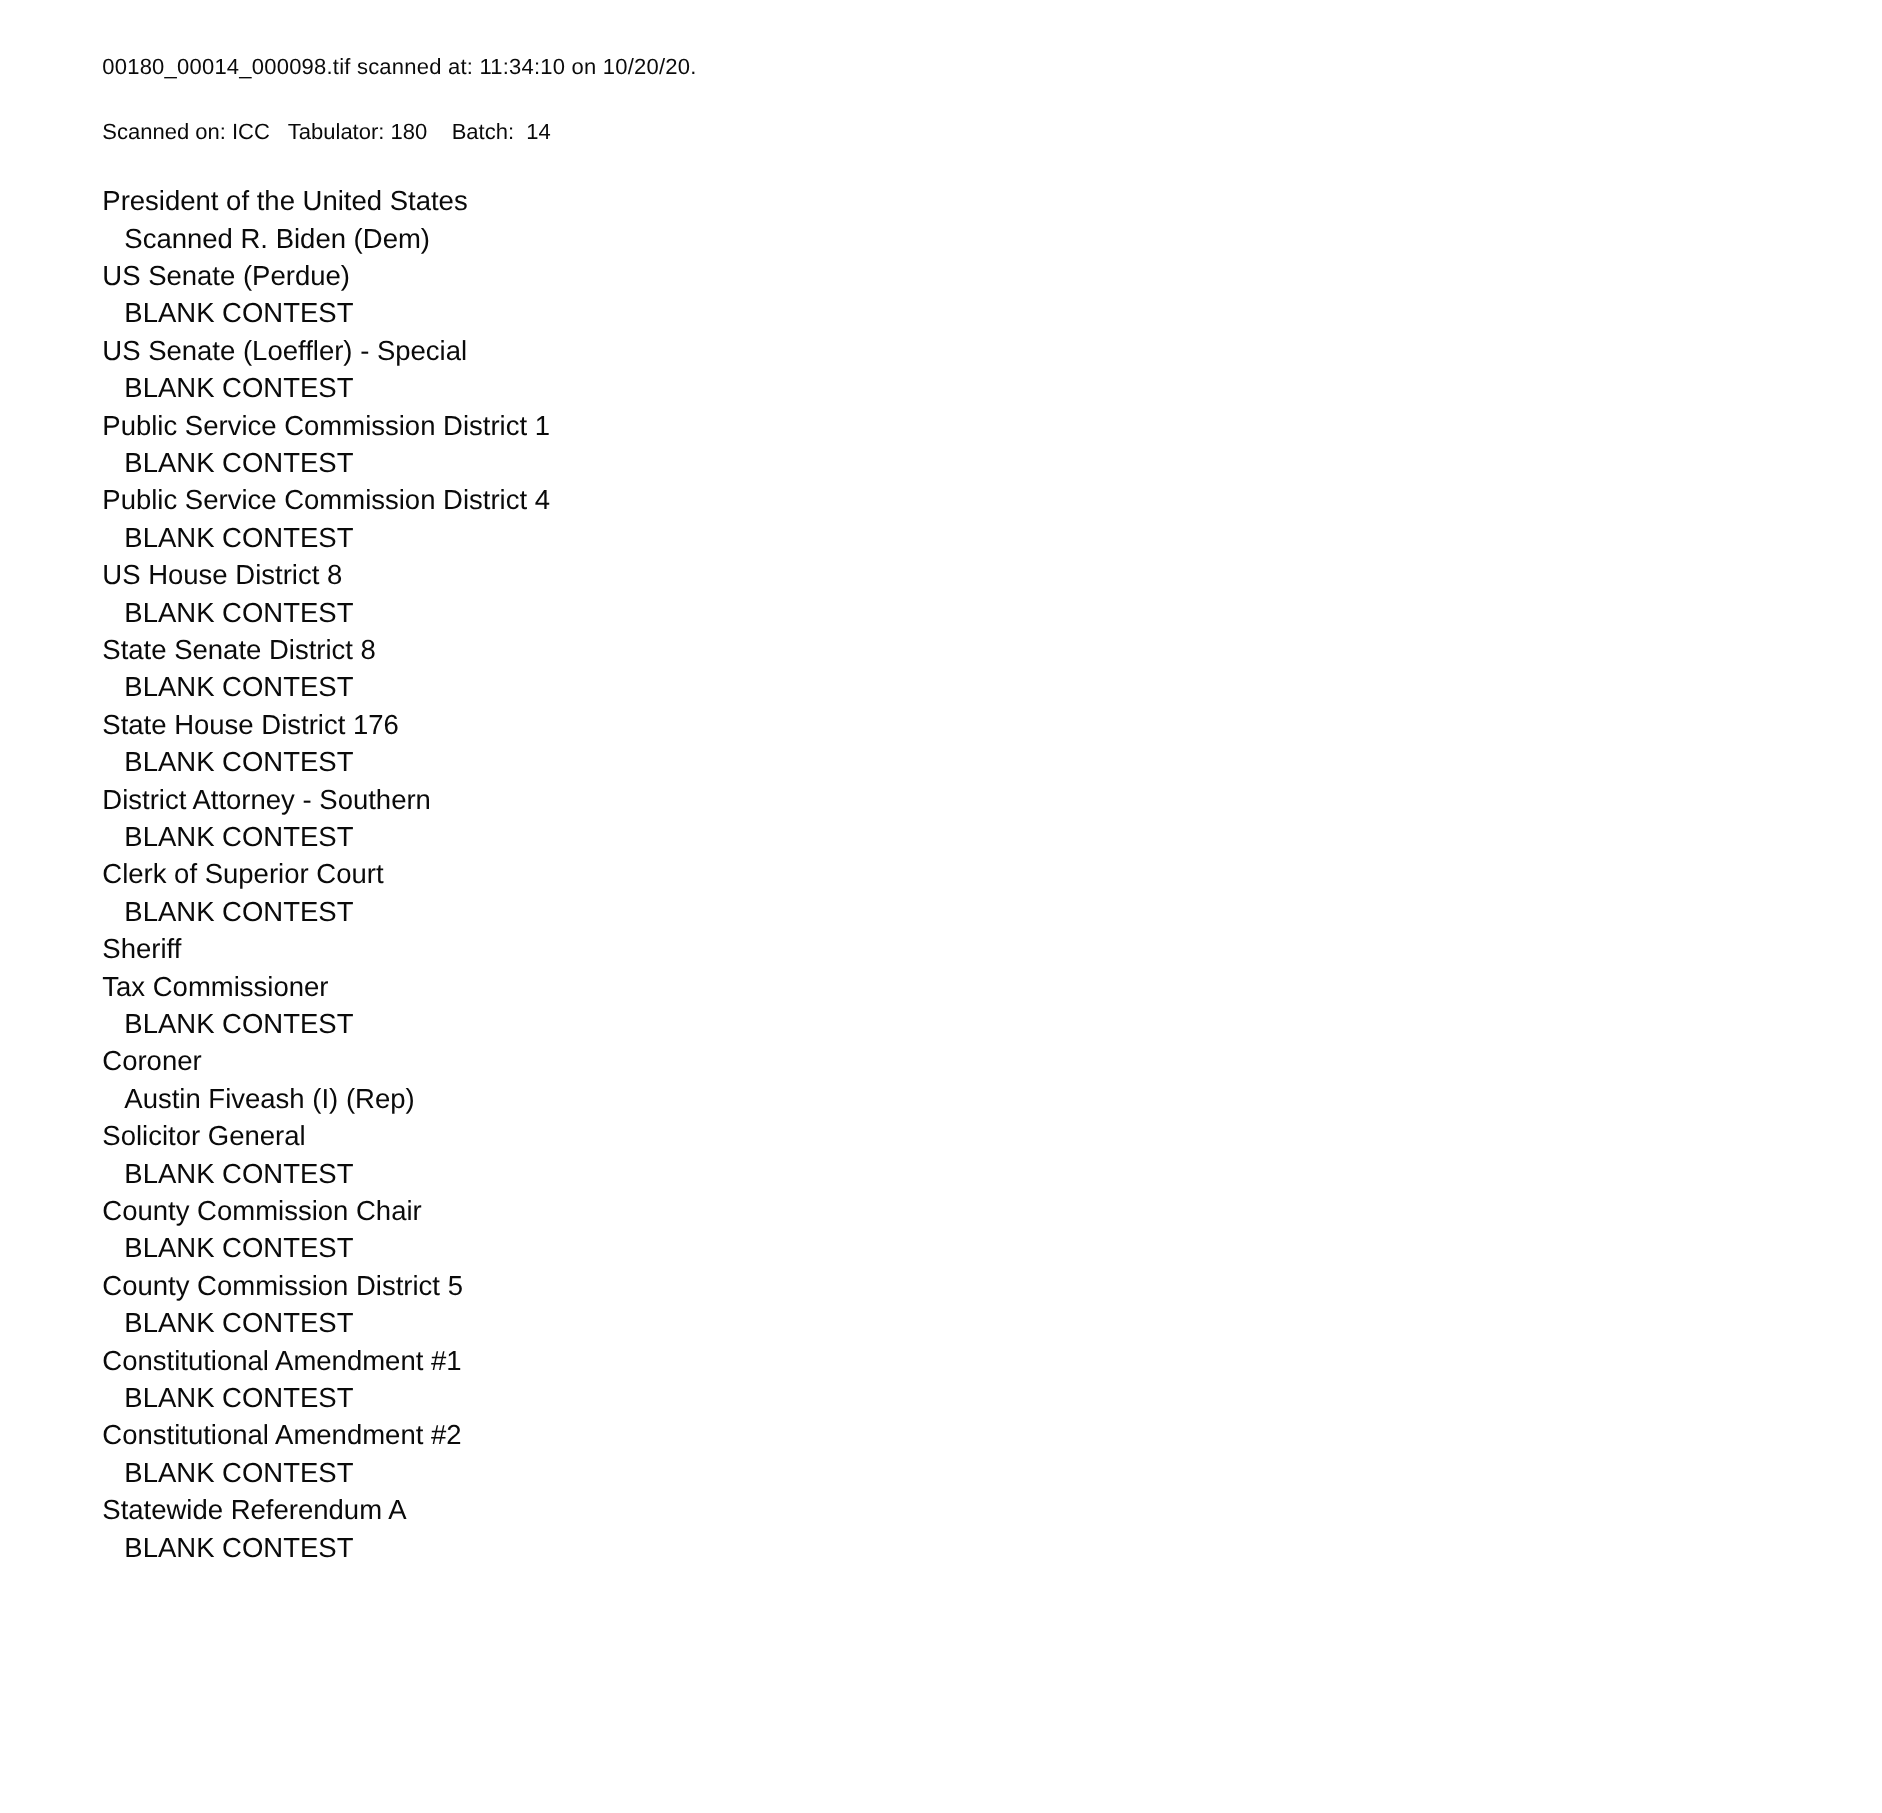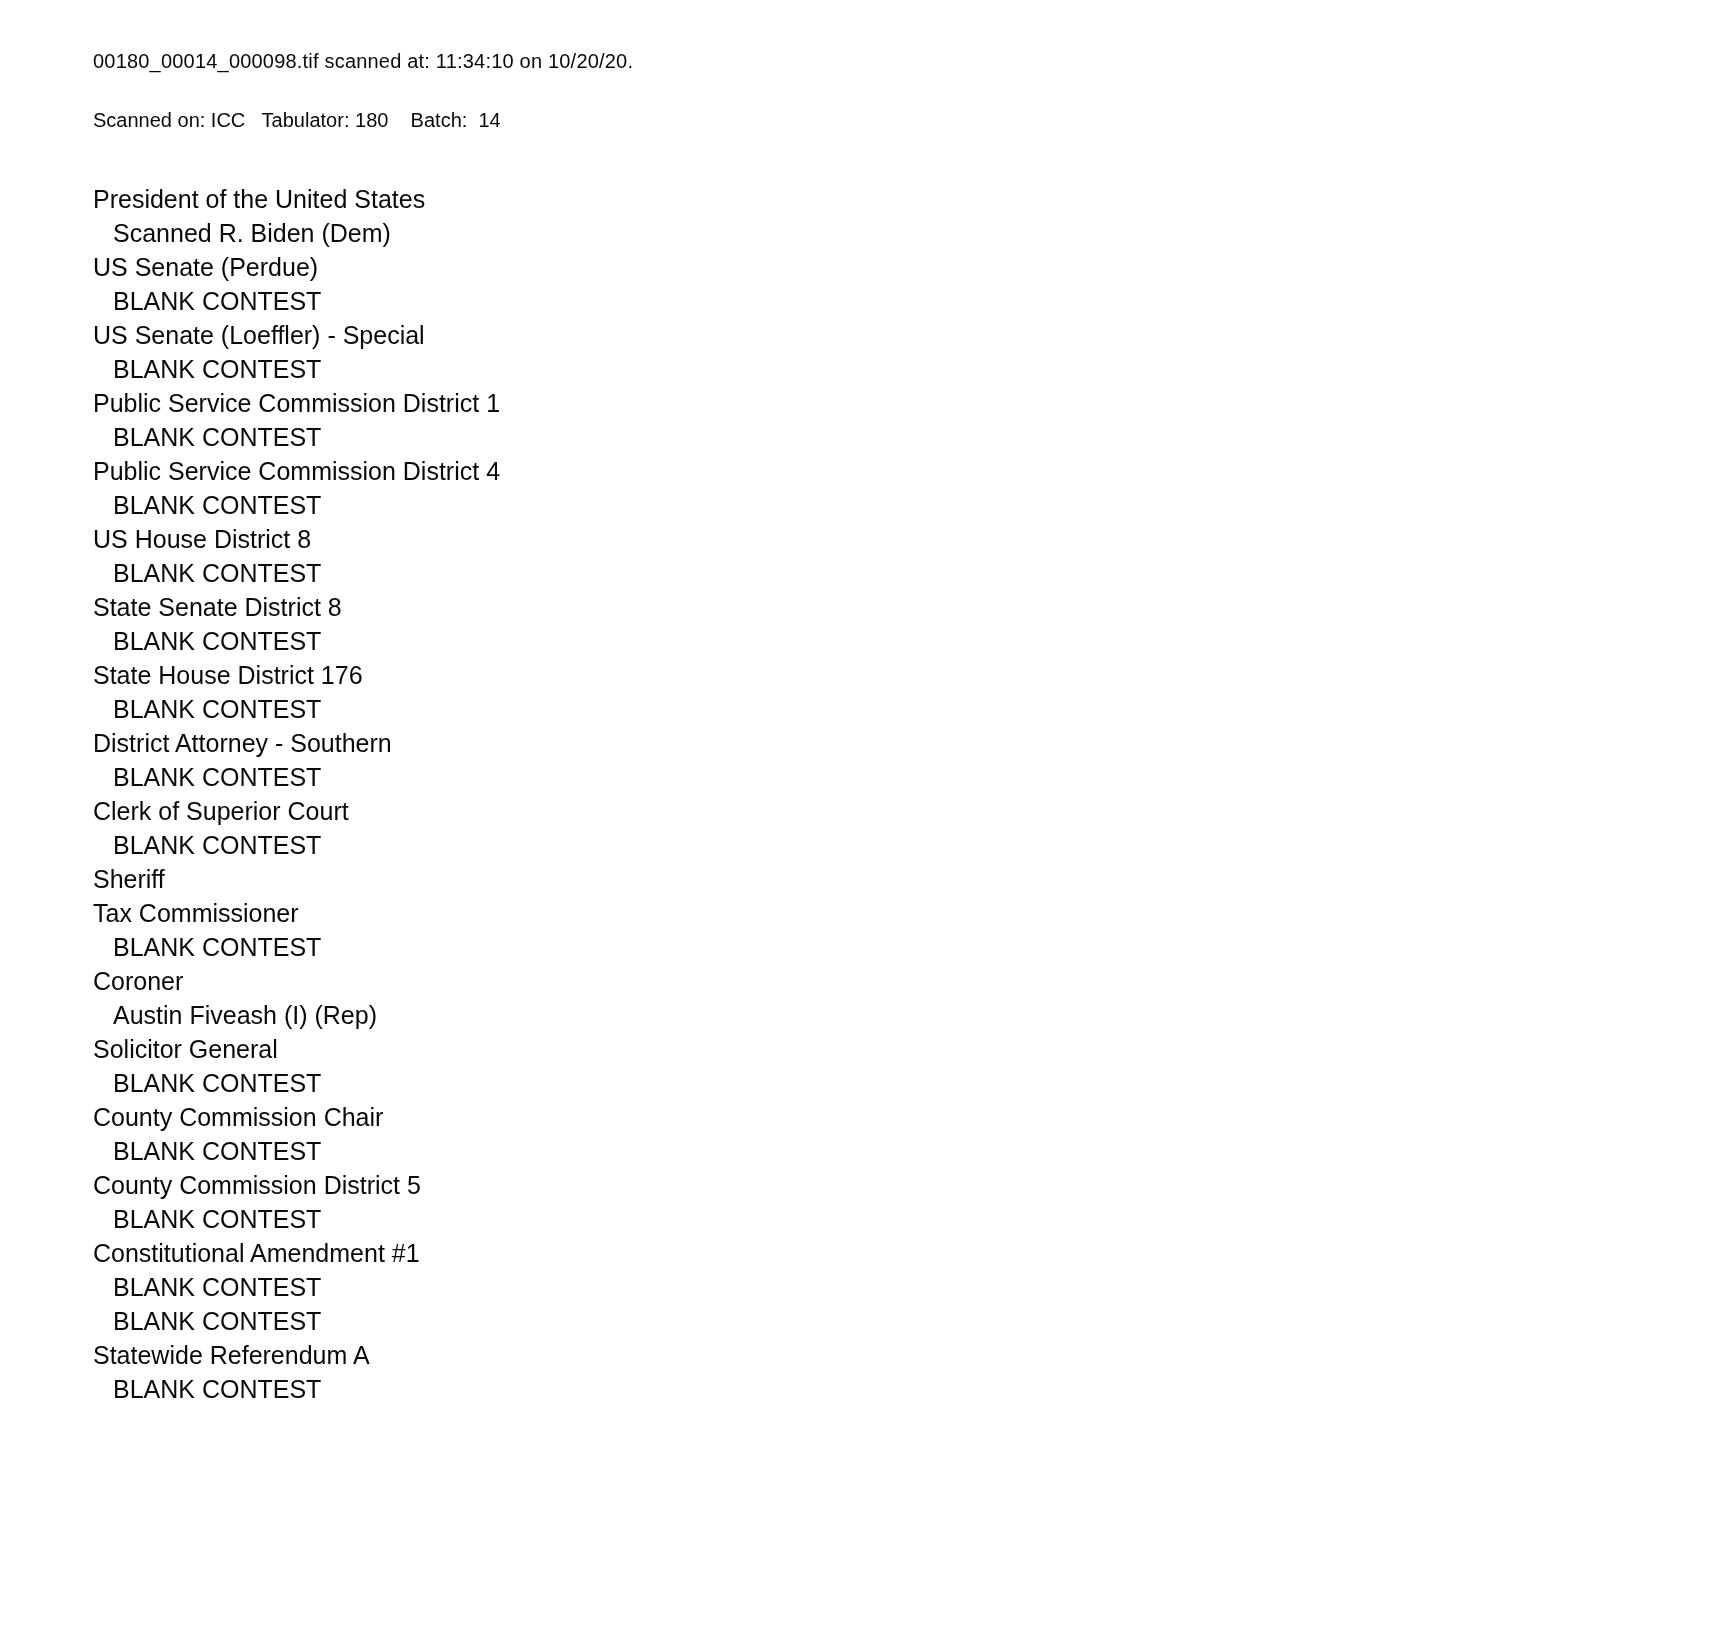--- a/index.html
+++ b/index.html
@@ -30,21 +30,21 @@
   }
   .info-block {
     margin-top: 24px;
   }
   .info-line {
     font-size: 20px;
     line-height: 40px;
     white-space: pre;
   }
   .contest-list {
-    margin-top: 42px;
+    margin-top: 26px;
     font-size: 25px;
     line-height: 34px;
   }
   .contest-name {
     white-space: pre;
   }
   .contest-choice {
     padding-left: 20px;
     white-space: pre;
   }
@@ -140,20 +140,21 @@
         <div class="contest-name">County Commission District 5</div>
         <div class="contest-choice">BLANK CONTEST</div>
       </div>
 
       <div class="contest-item">
         <div class="contest-name">Constitutional Amendment #1</div>
         <div class="contest-choice">BLANK CONTEST</div>
       </div>
 
       <div class="contest-item">
+        <div class="contest-name">Constitutional Amendment #2</div>
         <div class="contest-choice">BLANK CONTEST</div>
       </div>
 
       <div class="contest-item">
         <div class="contest-name">Statewide Referendum A</div>
         <div class="contest-choice">BLANK CONTEST</div>
       </div>
     </div>
 
 </div>

